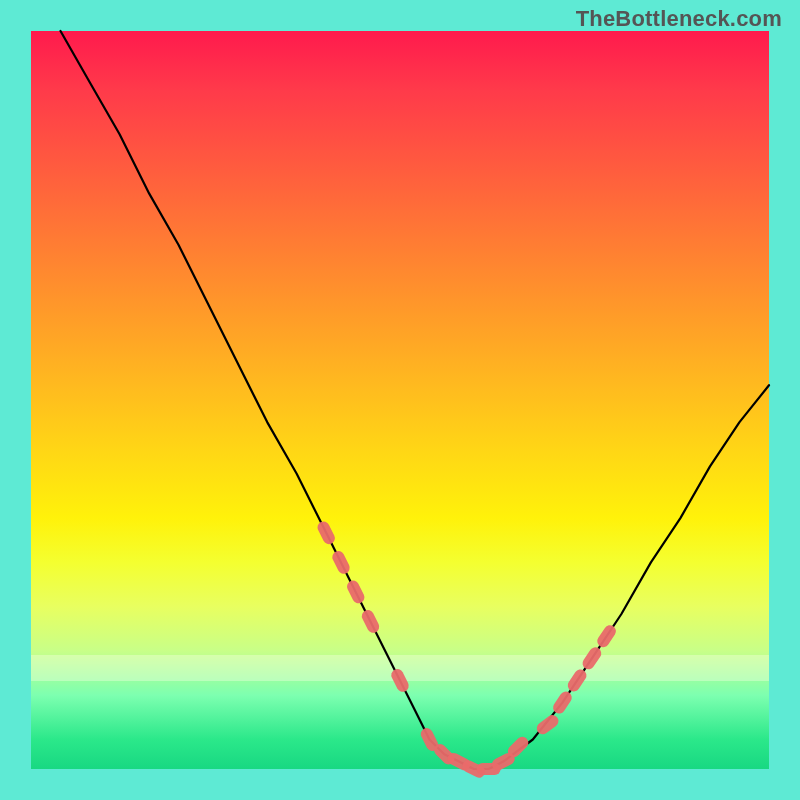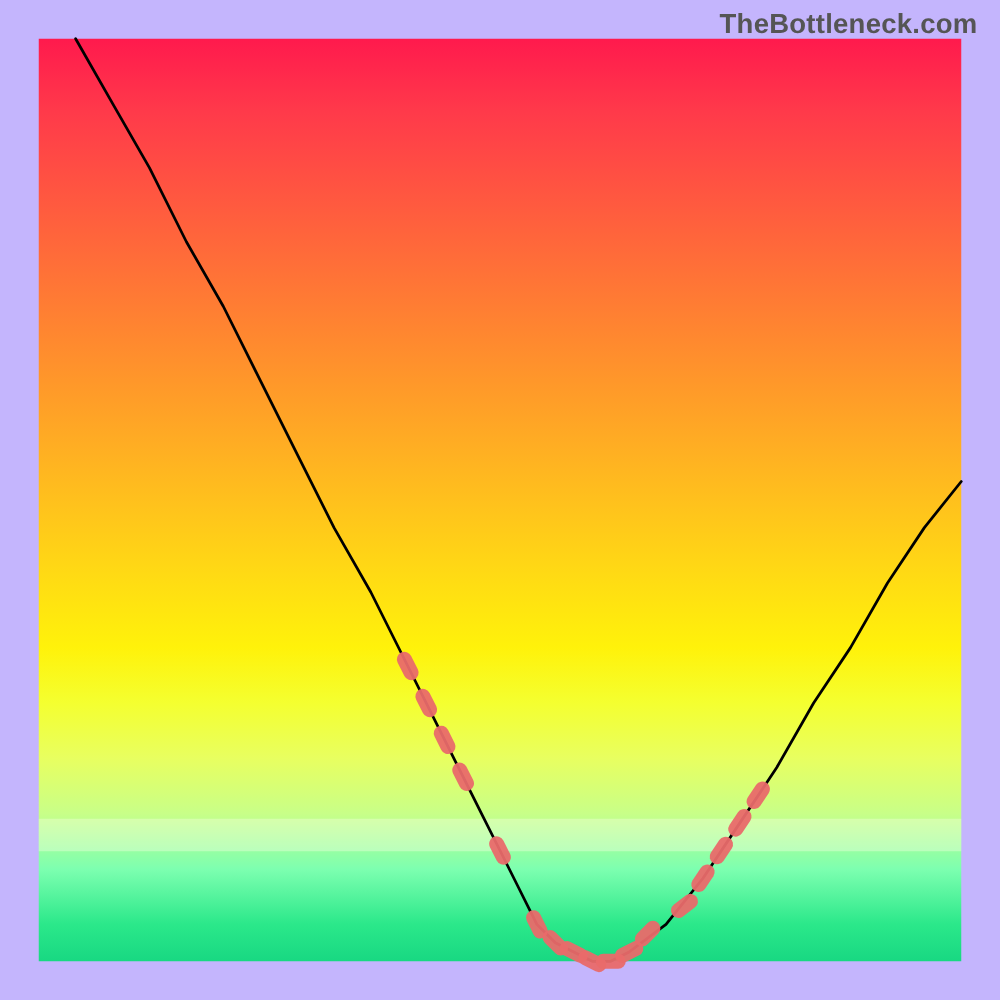--- a/index.html
+++ b/index.html
@@ -1,21 +1,21 @@
 <!DOCTYPE html>
 <html><head>
 <meta charset="utf-8">
 <style>
   * { margin: 0; padding: 0; box-sizing: border-box; }
   html, body { width: 800px; height: 800px; overflow: hidden; background: #000; }
   .wrap {
     position: relative;
     width: 800px;
     height: 800px;
-    background: #c4b5fd;
+    background: #5eead4;
   }
   .watermark {
     position: absolute;
     top: 6px;
     right: 18px;
     font-family: Arial, Helvetica, sans-serif;
     font-size: 22px;
     font-weight: 600;
     color: #555;
     letter-spacing: 0.2px;

